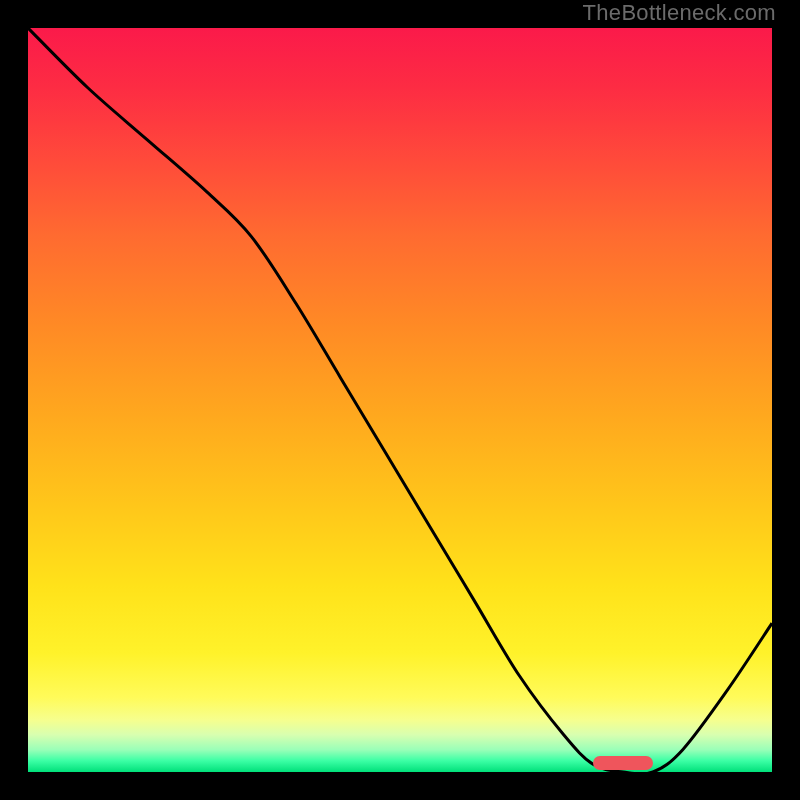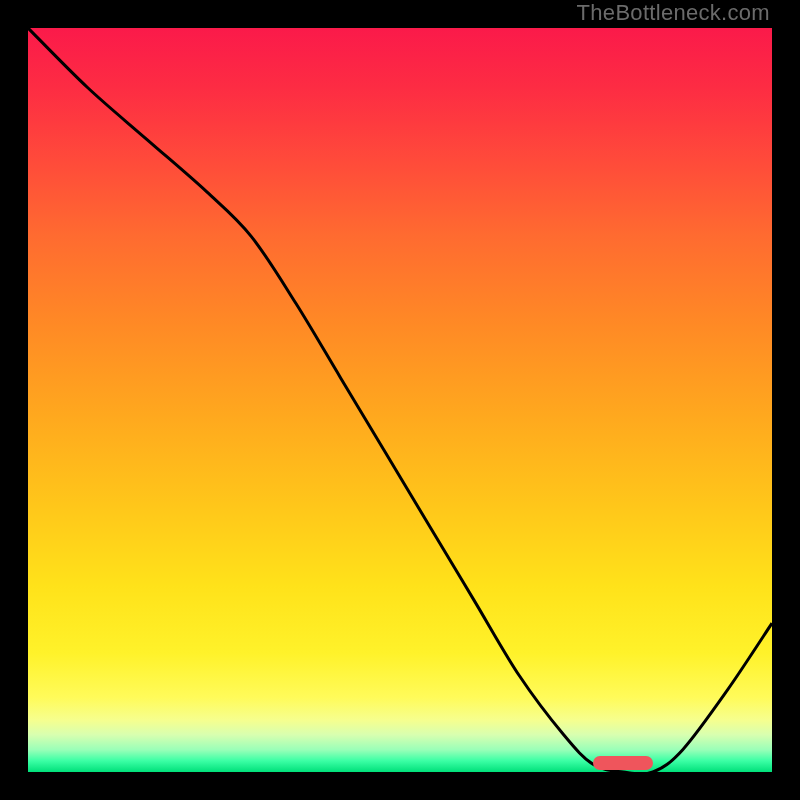--- a/index.html
+++ b/index.html
@@ -13,21 +13,21 @@
   }
   .outer {
     position: relative;
     width: 800px;
     height: 800px;
     background: #000;
   }
   .watermark {
     position: absolute;
     top: 0;
-    right: 30px;
+    right: 24px;
     color: #6b6b6b;
     font-size: 22px;
     font-weight: 500;
     letter-spacing: 0.3px;
     z-index: 20;
   }
   .plot-frame {
     position: absolute;
     left: 28px;
     top: 28px;

